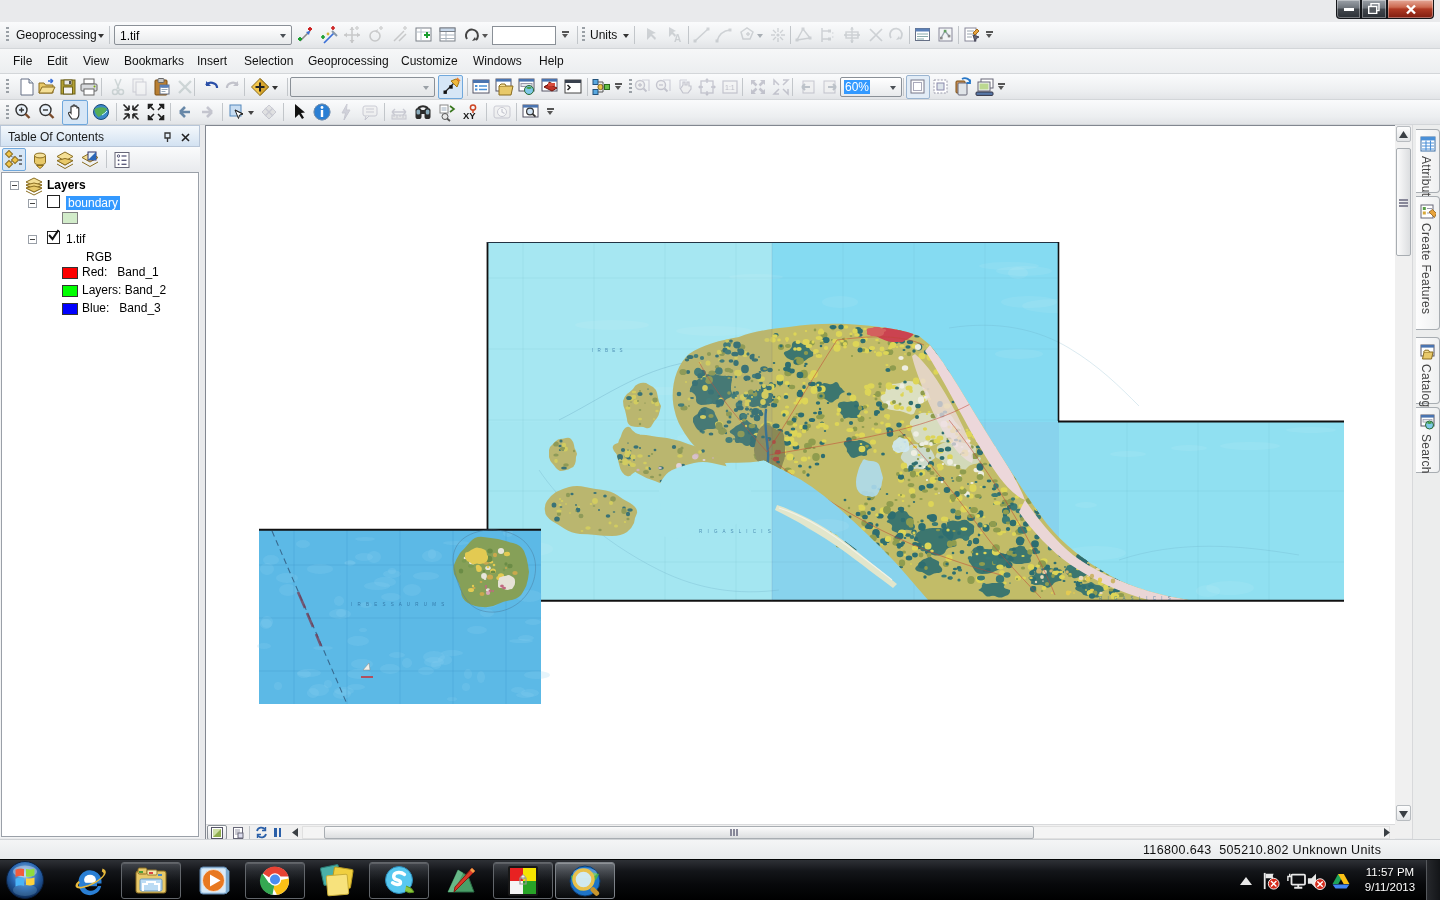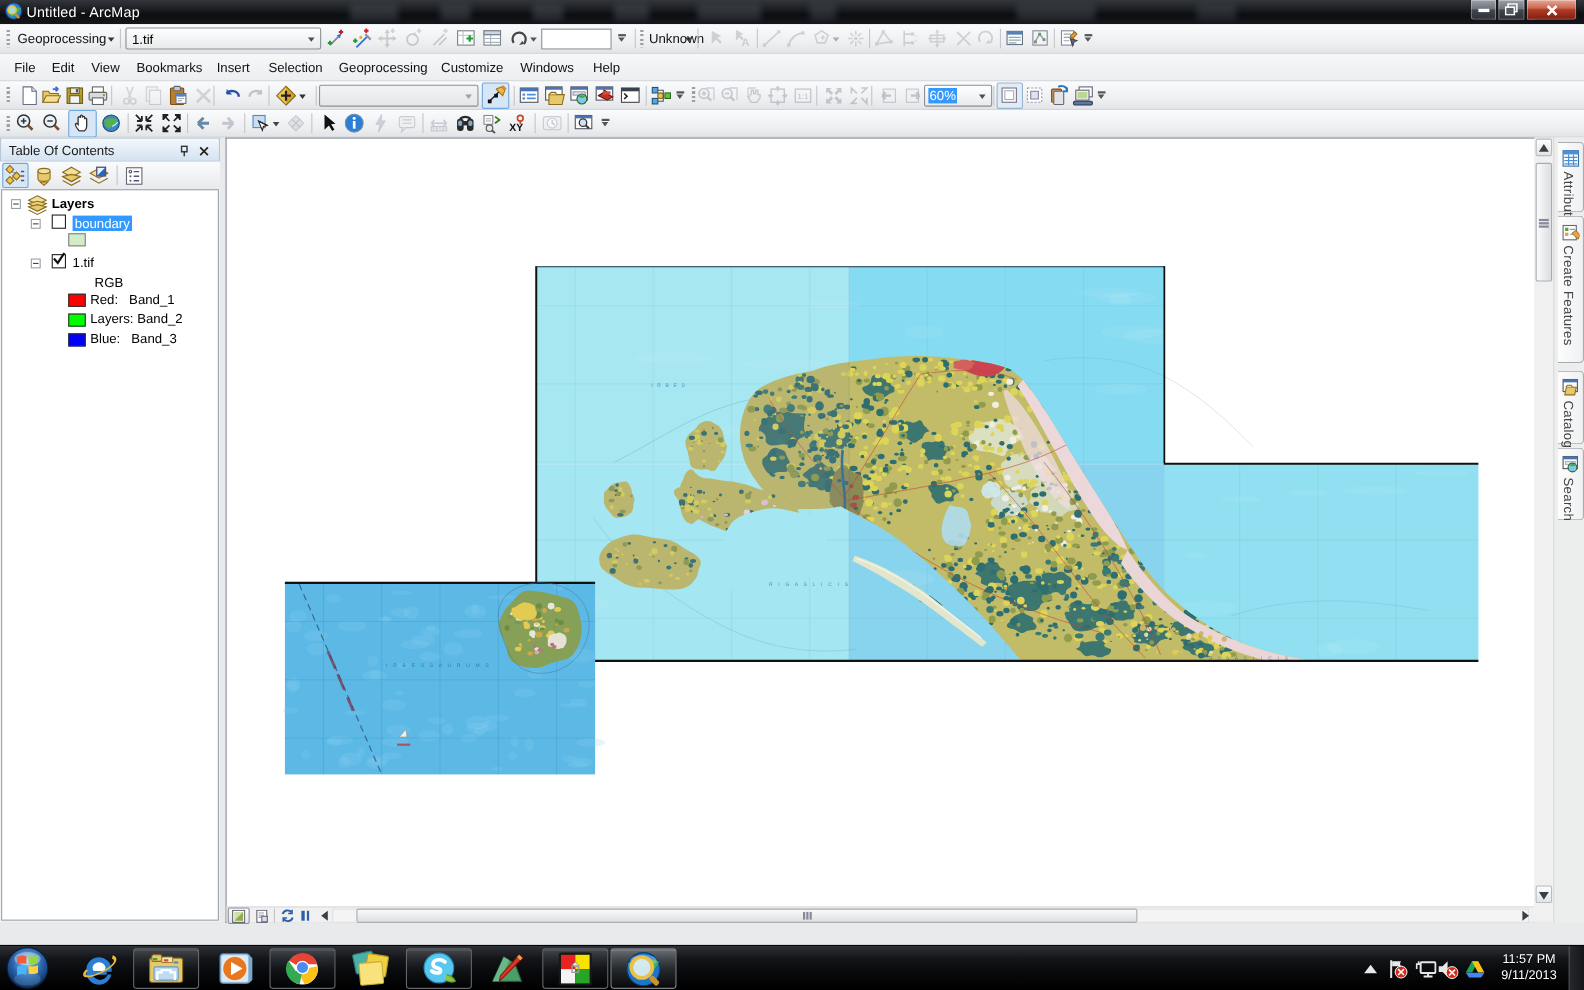--- a/index.html
+++ b/index.html
@@ -58,38 +58,20 @@
 .tkrun{border:1px solid #62666b;background:linear-gradient(rgba(200,210,220,.18),rgba(90,100,110,.10) 50%,rgba(20,25,30,.05));box-shadow:inset 0 1px 0 rgba(255,255,255,.15)}
 .tkact{border:1px solid #7d8288;background:linear-gradient(rgba(230,240,250,.35),rgba(140,150,160,.22) 50%,rgba(60,70,80,.12));box-shadow:inset 0 1px 0 rgba(255,255,255,.25)}
 #tray{position:absolute;right:0;top:0;height:41px;color:#fff}
 #clock{position:absolute;right:16px;top:5px;width:68px;text-align:center;font-size:11.5px;color:#fff;text-shadow:0 1px 1px #000;line-height:15px}
 #showdesk{position:absolute;right:0;top:0;width:14px;height:41px;background:linear-gradient(90deg,#26282c,#131518);border-left:1px solid #55585c}
 </style>
 </head>
 <body>
 <div id="stage">
 
-<div class="abs" id="title">
-  <div class="ghost" style="left:318px;width:44px"></div>
-  <div class="ghost" style="left:400px;width:28px"></div>
-  <div class="ghost" style="left:484px;width:28px"></div>
-  <div class="ghost" style="left:558px;width:32px"></div>
-  <div class="ghost" style="left:634px;width:58px;opacity:.55"></div>
-  <div class="ghost" style="left:736px;width:24px;opacity:.5"></div>
-  <div class="ghost" style="left:924px;width:72px;opacity:.5"></div>
-  <div class="ghost" style="left:1088px;width:36px;opacity:.45"></div>
-  <svg width="17" height="17" style="position:absolute;left:4px;top:2px" viewBox="0 0 17 17">
-    <circle cx="8.5" cy="8" r="7.5" fill="#2a7fd4" stroke="#0b3b70"></circle>
-    <path d="M2 6.5 Q8 3.5 15 5.5 Q13 11 6.5 13.5 Q2.5 10 2 6.5" fill="#49b04e"></path>
-    <circle cx="7" cy="7" r="3.6" fill="#cfe6f5" fill-opacity=".75"></circle>
-    <circle cx="7" cy="7" r="3.6" fill="none" stroke="#e8c14d" stroke-width="1.6"></circle>
-    <rect x="10" y="10" width="5.5" height="2.2" rx="1" transform="rotate(45 10.5 10.5)" fill="#c8952d"></rect>
-  </svg>
-  <div class="txt">Untitled - ArcMap</div>
-</div>
 <div class="wbtn" id="bmin">
       <span class="wglyph" style="left:7px;top:8px;width:10px;height:3px;background:#fff;position:absolute"></span>
     </div>
 <div class="wbtn" id="bmax">
       <svg width="12" height="11" style="position:absolute;left:6px;top:3px">
         <rect x="3" y="0.5" width="8" height="7" fill="none" stroke="#fff" stroke-width="1.4"></rect>
         <rect x="0.7" y="3.5" width="8" height="7" fill="#565b61" stroke="#fff" stroke-width="1.4"></rect>
       </svg>
     </div>
 <div class="wbtn" id="bclose">
@@ -162,21 +144,21 @@
         <svg width="20" height="20" viewBox="0 0 20 20">
           <path d="M5 14 a6 6 0 1 1 9 1" fill="none" stroke="#444" stroke-width="2"></path>
           <path d="M14 15 l-4 1 l3-4 z" fill="#444"></path>
         </svg>
       </div>
   <div class="darr" style="left:482px;top:12px;border-top-color:#555"></div>
   <div style="position:absolute;left:492px;top:4px;width:64px;height:19px;background:#fff;border:1px solid #8a9097"></div>
   <div class="mini" style="left:560px;top:4px"></div>
   <div class="sep" style="left:577px;top:4px"></div>
   <div class="grip" style="left:582px"></div>
-  <div class="lbl" style="left:590px;top:6px">Unknown</div>
+  <div class="lbl" style="left:590px;top:6px">Units</div>
   <div class="darr" style="left:623px;top:12px"></div>
   <div class="sep" style="left:634px;top:4px"></div>
   <div class="ic" style="left:641px;top:3px">
         <svg width="20" height="20" viewBox="0 0 20 20" opacity=".4">
           <path d="M6 3 L6 15 L10 11 L14 15 L15 13 L11 9 L15 8 Z" fill="#9aa0a6"></path>
         </svg>
       </div>
   <div class="ic" style="left:665px;top:3px">
         <svg width="20" height="20" viewBox="0 0 20 20" opacity=".4">
           <path d="M4 2 L4 12 L7 9 L10 12 L11 10 L8 7 L11 6 Z" fill="#9aa0a6"></path>
@@ -2535,20 +2517,23 @@
           <rect x="1" y="1" width="13" height="11" fill="#fff" stroke="#556"></rect>
           <rect x="1" y="1" width="13" height="2.6" fill="#4a74b0"></rect>
           <rect x="3" y="5.5" width="9" height="2.6" fill="#e4e8ec" stroke="#99a" stroke-width="0.7"></rect>
           <circle cx="9.5" cy="11" r="4" fill="#7ec8e8" stroke="#2a6a30"></circle>
           <path d="M6.8 9 a4 4 0 0 1 5.4 0 q-2.7 1.8-5.4 0" fill="#48a048"></path>
         </svg>
     <div class="vtxt" style="top:26px">Search</div>
   </div>
 </div>
 
+<div class="abs" id="status">
+      <span style="position:absolute;left:1143px;top:3px;font-size:12.5px;letter-spacing:0.35px">116800.643&nbsp; 505210.802 Unknown Units</span>
+    </div>
 
 <div class="abs" id="taskbar">
   <svg width="46" height="41" style="position:absolute;left:2px;top:0">
     <defs>
           <radialGradient id="orb" cx="50%" cy="35%" r="65%">
             <stop offset="0%" stop-color="#9ecdf0"></stop>
             <stop offset="55%" stop-color="#2a66b0"></stop>
             <stop offset="100%" stop-color="#0c2a55"></stop>
           </radialGradient>
         </defs>

